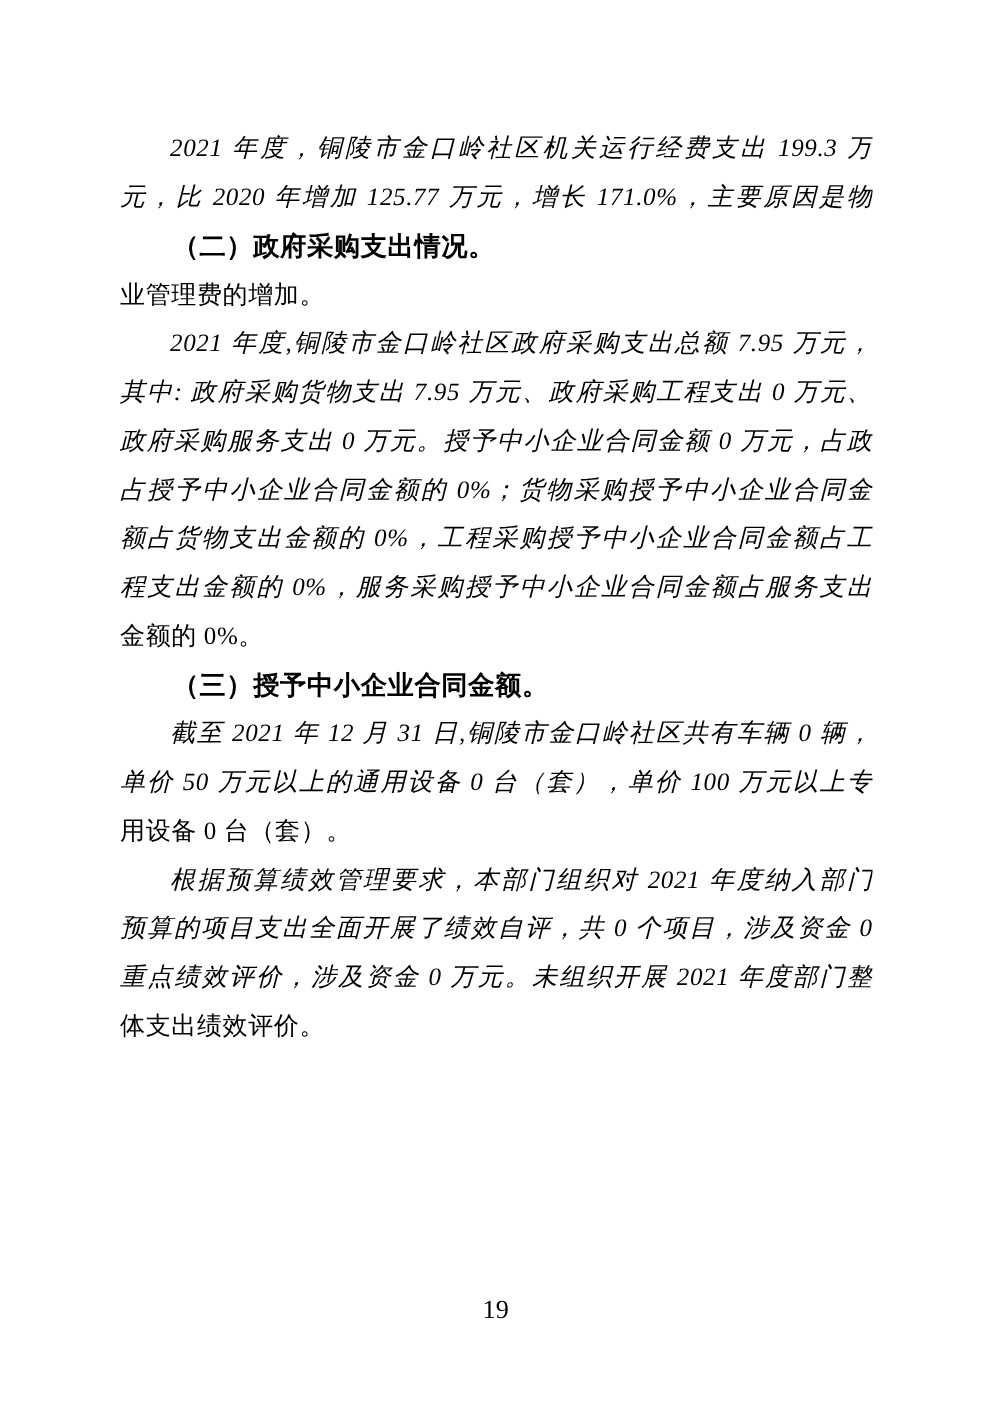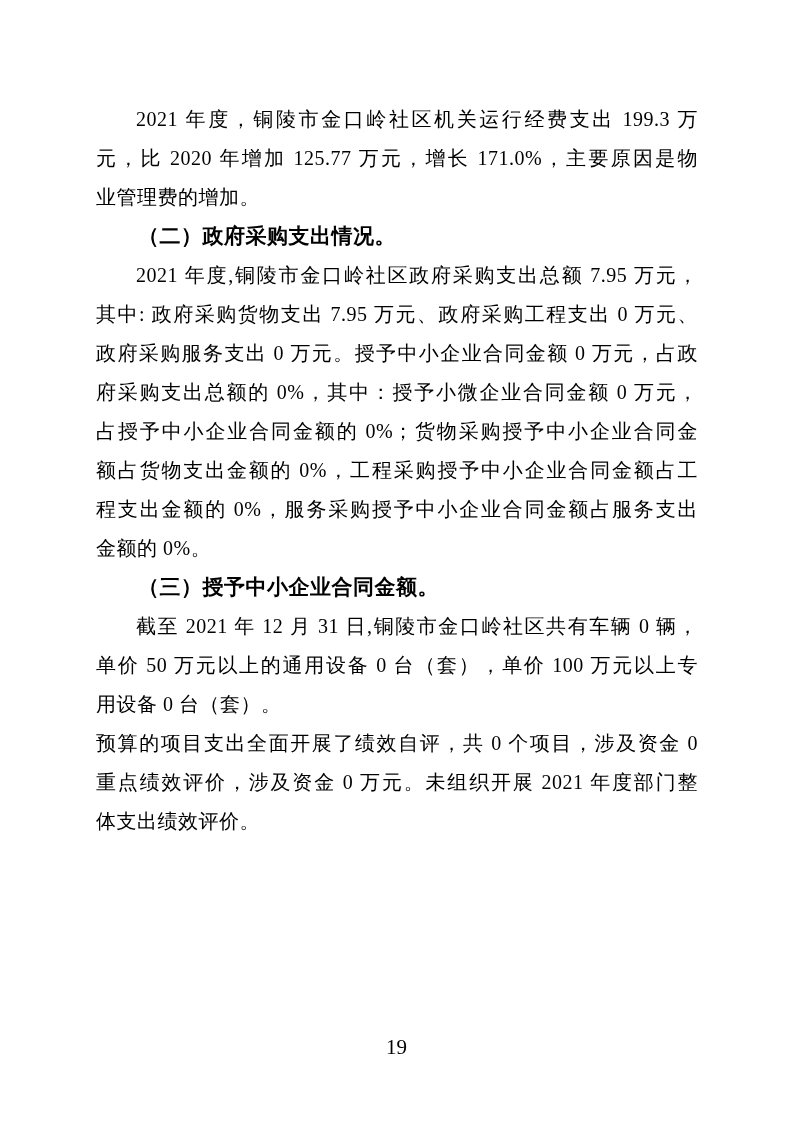--- a/index.html
+++ b/index.html
@@ -27,20 +27,21 @@
     line-height: 39px;
     height: 39px;
     overflow: hidden;
     text-align: justify;
     text-align-last: left;
     letter-spacing: 0.5px;
     white-space: normal;
   }
   .fill {
     text-align-last: justify;
+    font-style: italic;
   }
   .p-first {
     text-indent: 2em;
   }
   .heading {
     font-weight: bold;
     font-size: 21px;
   }
   .page-number {
     position: absolute;
@@ -53,40 +54,40 @@
   }
 </style>
 </head>
 <body>
 
 <div class="page">
   <div class="content">
 
     <div class="line p-first fill">2021 年度，铜陵市金口岭社区机关运行经费支出 199.3 万</div>
     <div class="line fill">元，比 2020 年增加 125.77 万元，增长 171.0%，主要原因是物</div>
+    <div class="line p-first heading">（二）政府采购支出情况。</div>
+
     <div class="line">业管理费的增加。</div>
-
-    <div class="line p-first heading">（二）政府采购支出情况。</div>
 
     <div class="line p-first fill">2021 年度,铜陵市金口岭社区政府采购支出总额 7.95 万元，</div>
     <div class="line fill">其中: 政府采购货物支出 7.95 万元、政府采购工程支出 0 万元、</div>
     <div class="line fill">政府采购服务支出 0 万元。授予中小企业合同金额 0 万元，占政</div>
-    <div class="line fill">府采购支出总额的 0%，其中：授予小微企业合同金额 0 万元，</div>
     <div class="line fill">占授予中小企业合同金额的 0%；货物采购授予中小企业合同金</div>
     <div class="line fill">额占货物支出金额的 0%，工程采购授予中小企业合同金额占工</div>
     <div class="line fill">程支出金额的 0%，服务采购授予中小企业合同金额占服务支出</div>
     <div class="line">金额的 0%。</div>
 
     <div class="line p-first heading">（三）授予中小企业合同金额。</div>
 
     <div class="line p-first fill">截至 2021 年 12 月 31 日,铜陵市金口岭社区共有车辆 0 辆，</div>
     <div class="line fill">单价 50 万元以上的通用设备 0 台（套），单价 100 万元以上专</div>
     <div class="line">用设备 0 台（套）。</div>
 
 
+    <div class="line p-first fill">根据预算绩效管理要求，本部门组织对 2021 年度纳入部门</div>
     <div class="line fill">预算的项目支出全面开展了绩效自评，共 0 个项目，涉及资金 0</div>
     <div class="line fill">重点绩效评价，涉及资金 0 万元。未组织开展 2021 年度部门整</div>
     <div class="line">体支出绩效评价。</div>
 
   </div>
 
   <div class="page-number">19</div>
 </div>
 
 </body></html>

